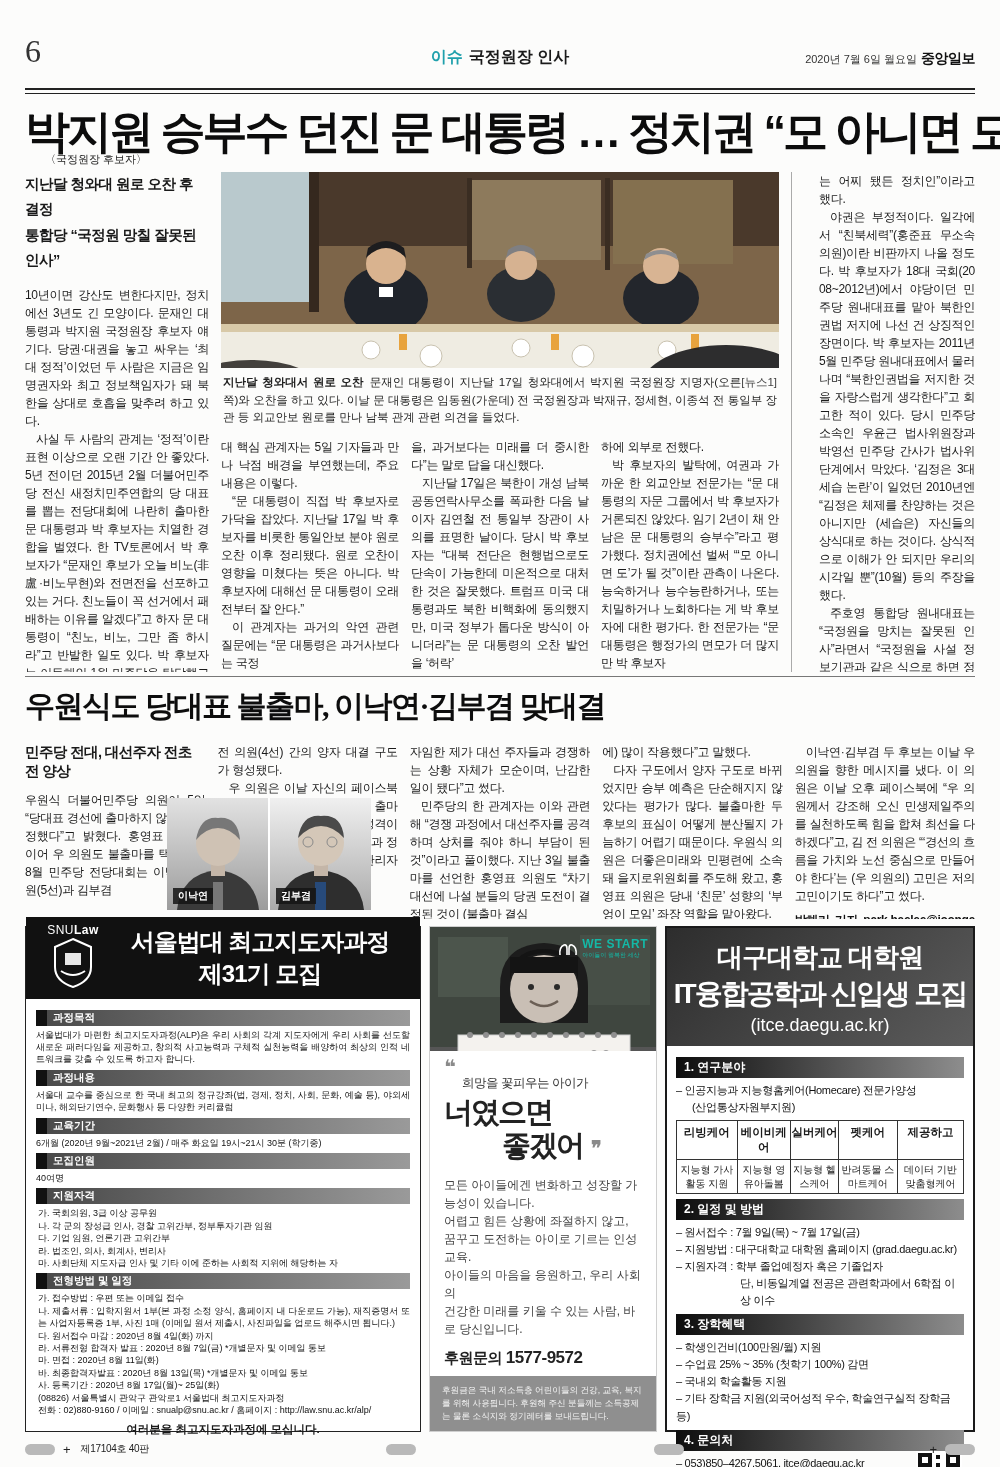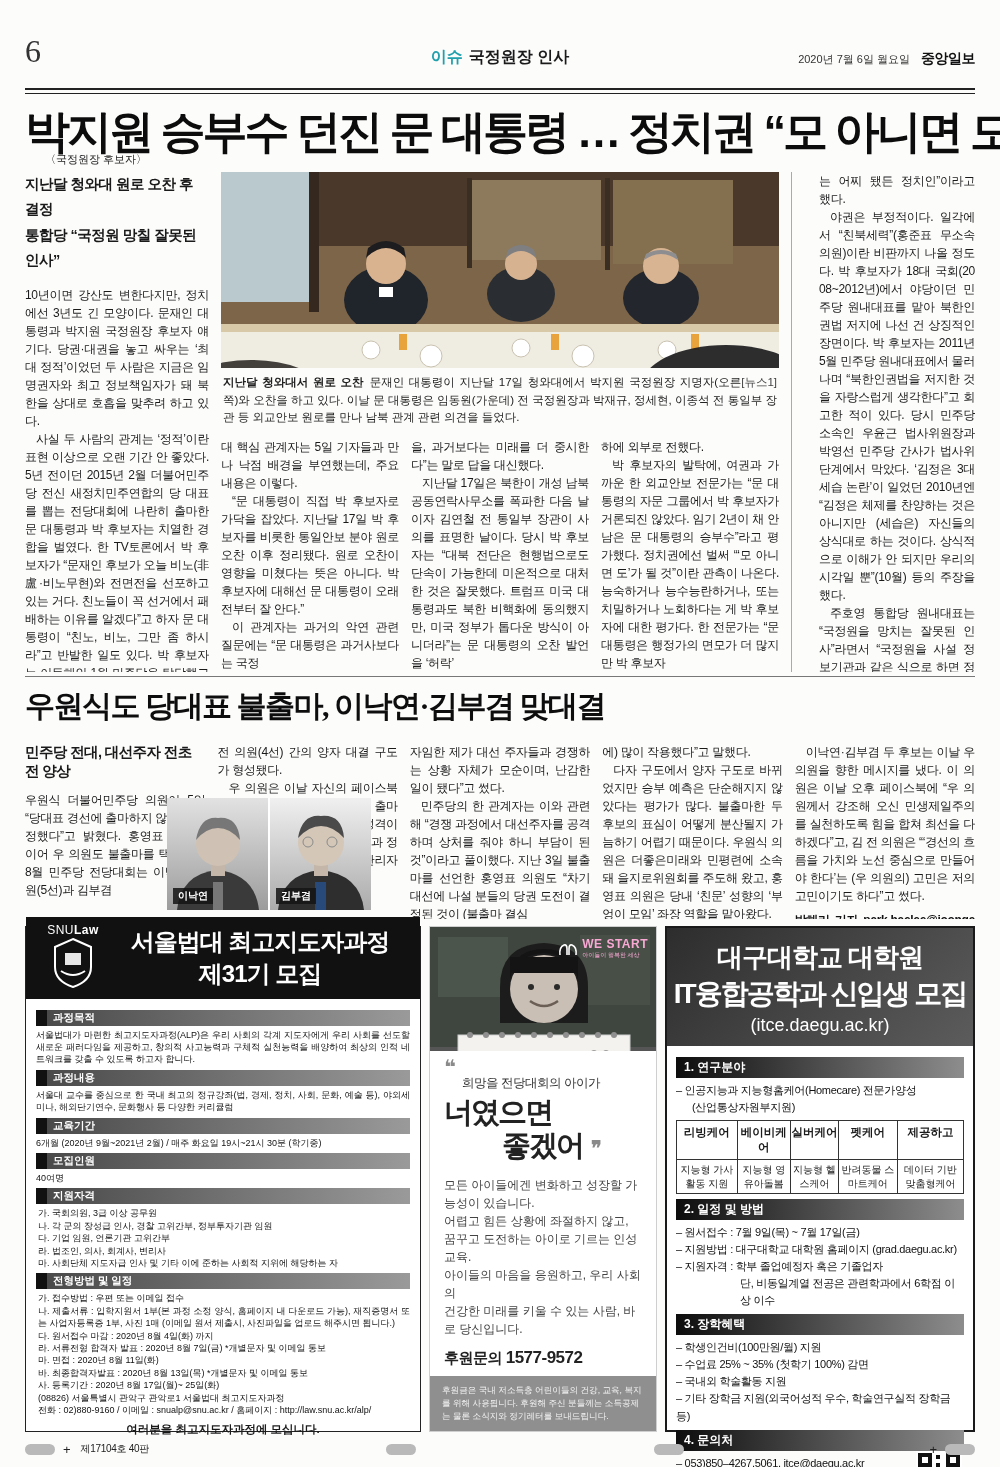--- a/index.html
+++ b/index.html
@@ -6,21 +6,21 @@
   html,body { background:#e9e9e9; }
   body { font-family:"Liberation Sans","DejaVu Sans",sans-serif; color:#1a1a1a; }
   .page { position:relative; width:1000px; height:1467px; background:#fcfcfb; margin:0 auto; overflow:hidden; }
 
   
   .masthead { position:absolute; top:26px; left:25px; right:25px; height:58px; }
   .page-num { position:absolute; left:0; bottom:14px; font-size:32px; font-weight:400; color:#333; font-family:"Liberation Serif",serif; }
   .section-line { position:absolute; left:0; right:0; bottom:16px; text-align:center; font-size:16px; font-weight:700; }
   .section-tag { color:#1fa0ac; margin-right:6px; }
   .dateline { position:absolute; right:0; bottom:16px; font-size:11px; color:#333; }
-  .brand { font-weight:800; font-size:14px; margin-left:11px; color:#111; letter-spacing:-0.5px; }
+  .brand { font-weight:800; font-size:14px; margin-left:4px; color:#111; letter-spacing:-0.5px; }
   .double-rule { position:absolute; top:88px; left:25px; right:25px; height:6px; border-top:2px solid #222; border-bottom:1px solid #222; }
 
   
   .a1-headline { position:absolute; top:102px; left:25px; right:25px; font-size:45px; font-weight:900; letter-spacing:-3px; color:#0c0c0c; white-space:nowrap; }
   .a1-kicker { position:absolute; top:152px; left:45px; font-size:11px; color:#222; }
   .a1-body { position:absolute; top:172px; left:25px; right:25px; height:500px; display:flex; gap:12px; }
   .col { overflow:hidden; }
   .a1-col1 { width:184px; }
   .a1-mid { width:558px; display:flex; flex-direction:column; }
   .a1-col5 { width:184px; border-left:1px solid #aaa; padding-left:27px; }
@@ -59,21 +59,21 @@
   .snu-title { flex:1; text-align:center; font-size:24px; font-weight:900; line-height:1.3; letter-spacing:-1px; }
   .snu-body { flex:1; padding:7px 10px 4px 10px; }
   .snu-bar { background:linear-gradient(to right,#4a4a4a,#9a9a9a); color:#fff; font-size:10.5px; font-weight:800; padding:1px 6px; margin:4px 0 3px 0; border-left:11px solid #111; }
   .snu-text { font-size:9px; line-height:1.38; color:#111; text-align:justify; word-break:break-all; }
   .snu-text div { padding-left:2px; }
   .snu-close { text-align:center; font-size:11.5px; font-weight:700; margin-top:6px; }
 
   
   .ad-we { width:228px; background:#fff; display:flex; flex-direction:column; border:1px solid #cfcfcf; }
   .we-photo { position:relative; height:260px; overflow:hidden; background:#4b4b4b; }
-  .we-logo { position:absolute; top:10px; right:8px; color:#f9a8d4; text-align:left; display:flex; align-items:center; gap:4px; }
+  .we-logo { position:absolute; top:10px; right:8px; color:#14b8a6; text-align:left; display:flex; align-items:center; gap:4px; }
   .we-logo .txt b { font-size:12px; font-weight:800; letter-spacing:.5px; display:block; }
   .we-logo .txt span { font-size:6px; display:block; }
   .we-quote { padding:10px 14px 6px 14px; }
   .qmark { color:#8a8a8a; font-size:20px; font-weight:900; line-height:.6; }
   .we-q-small { font-size:12.5px; color:#333; margin:2px 0 4px 18px; letter-spacing:-0.5px; }
   .we-q-big { font-family:"DejaVu Serif",serif; font-size:29px; font-weight:700; letter-spacing:-2px; line-height:1.15; color:#222; }
   .we-q-big .l2 { display:block; margin-left:58px; }
   .we-body { padding:8px 14px 0 14px; font-size:12px; line-height:1.5; color:#444; }
   .we-call { padding:10px 14px 8px 14px; font-size:15px; font-weight:700; color:#222; letter-spacing:-0.5px; }
   .we-call b { font-size:17px; font-weight:900; }
@@ -369,21 +369,21 @@
             <path d="M18 14 Q19 6 14 4 Q11 3 11 8 L11 14" fill="none" stroke="#fff" stroke-width="1.6"></path>
           </svg>
           <div class="txt">
               <b>WE START</b>
               <span>아이들이 행복한 세상</span>
             </div>
         </div>
       </div>
       <div class="we-quote">
         <div class="qmark">❝</div>
-        <div class="we-q-small">희망을 전당대회의 아이가</div>
+        <div class="we-q-small">희망을 꽃피우는 아이가</div>
         <div class="we-q-big">
           <span>너였으면</span>
           <span class="l2"><span>좋겠어</span> <span class="qmark">❞</span></span>
         </div>
       </div>
       <div class="we-body">
         <div>모든 아이들에겐 변화하고 성장할 가능성이 있습니다.</div>
         <div>어렵고 힘든 상황에 좌절하지 않고,</div>
         <div>꿈꾸고 도전하는 아이로 기르는 인성교육.</div>
         <div>아이들의 마음을 응원하고, 우리 사회의</div>

